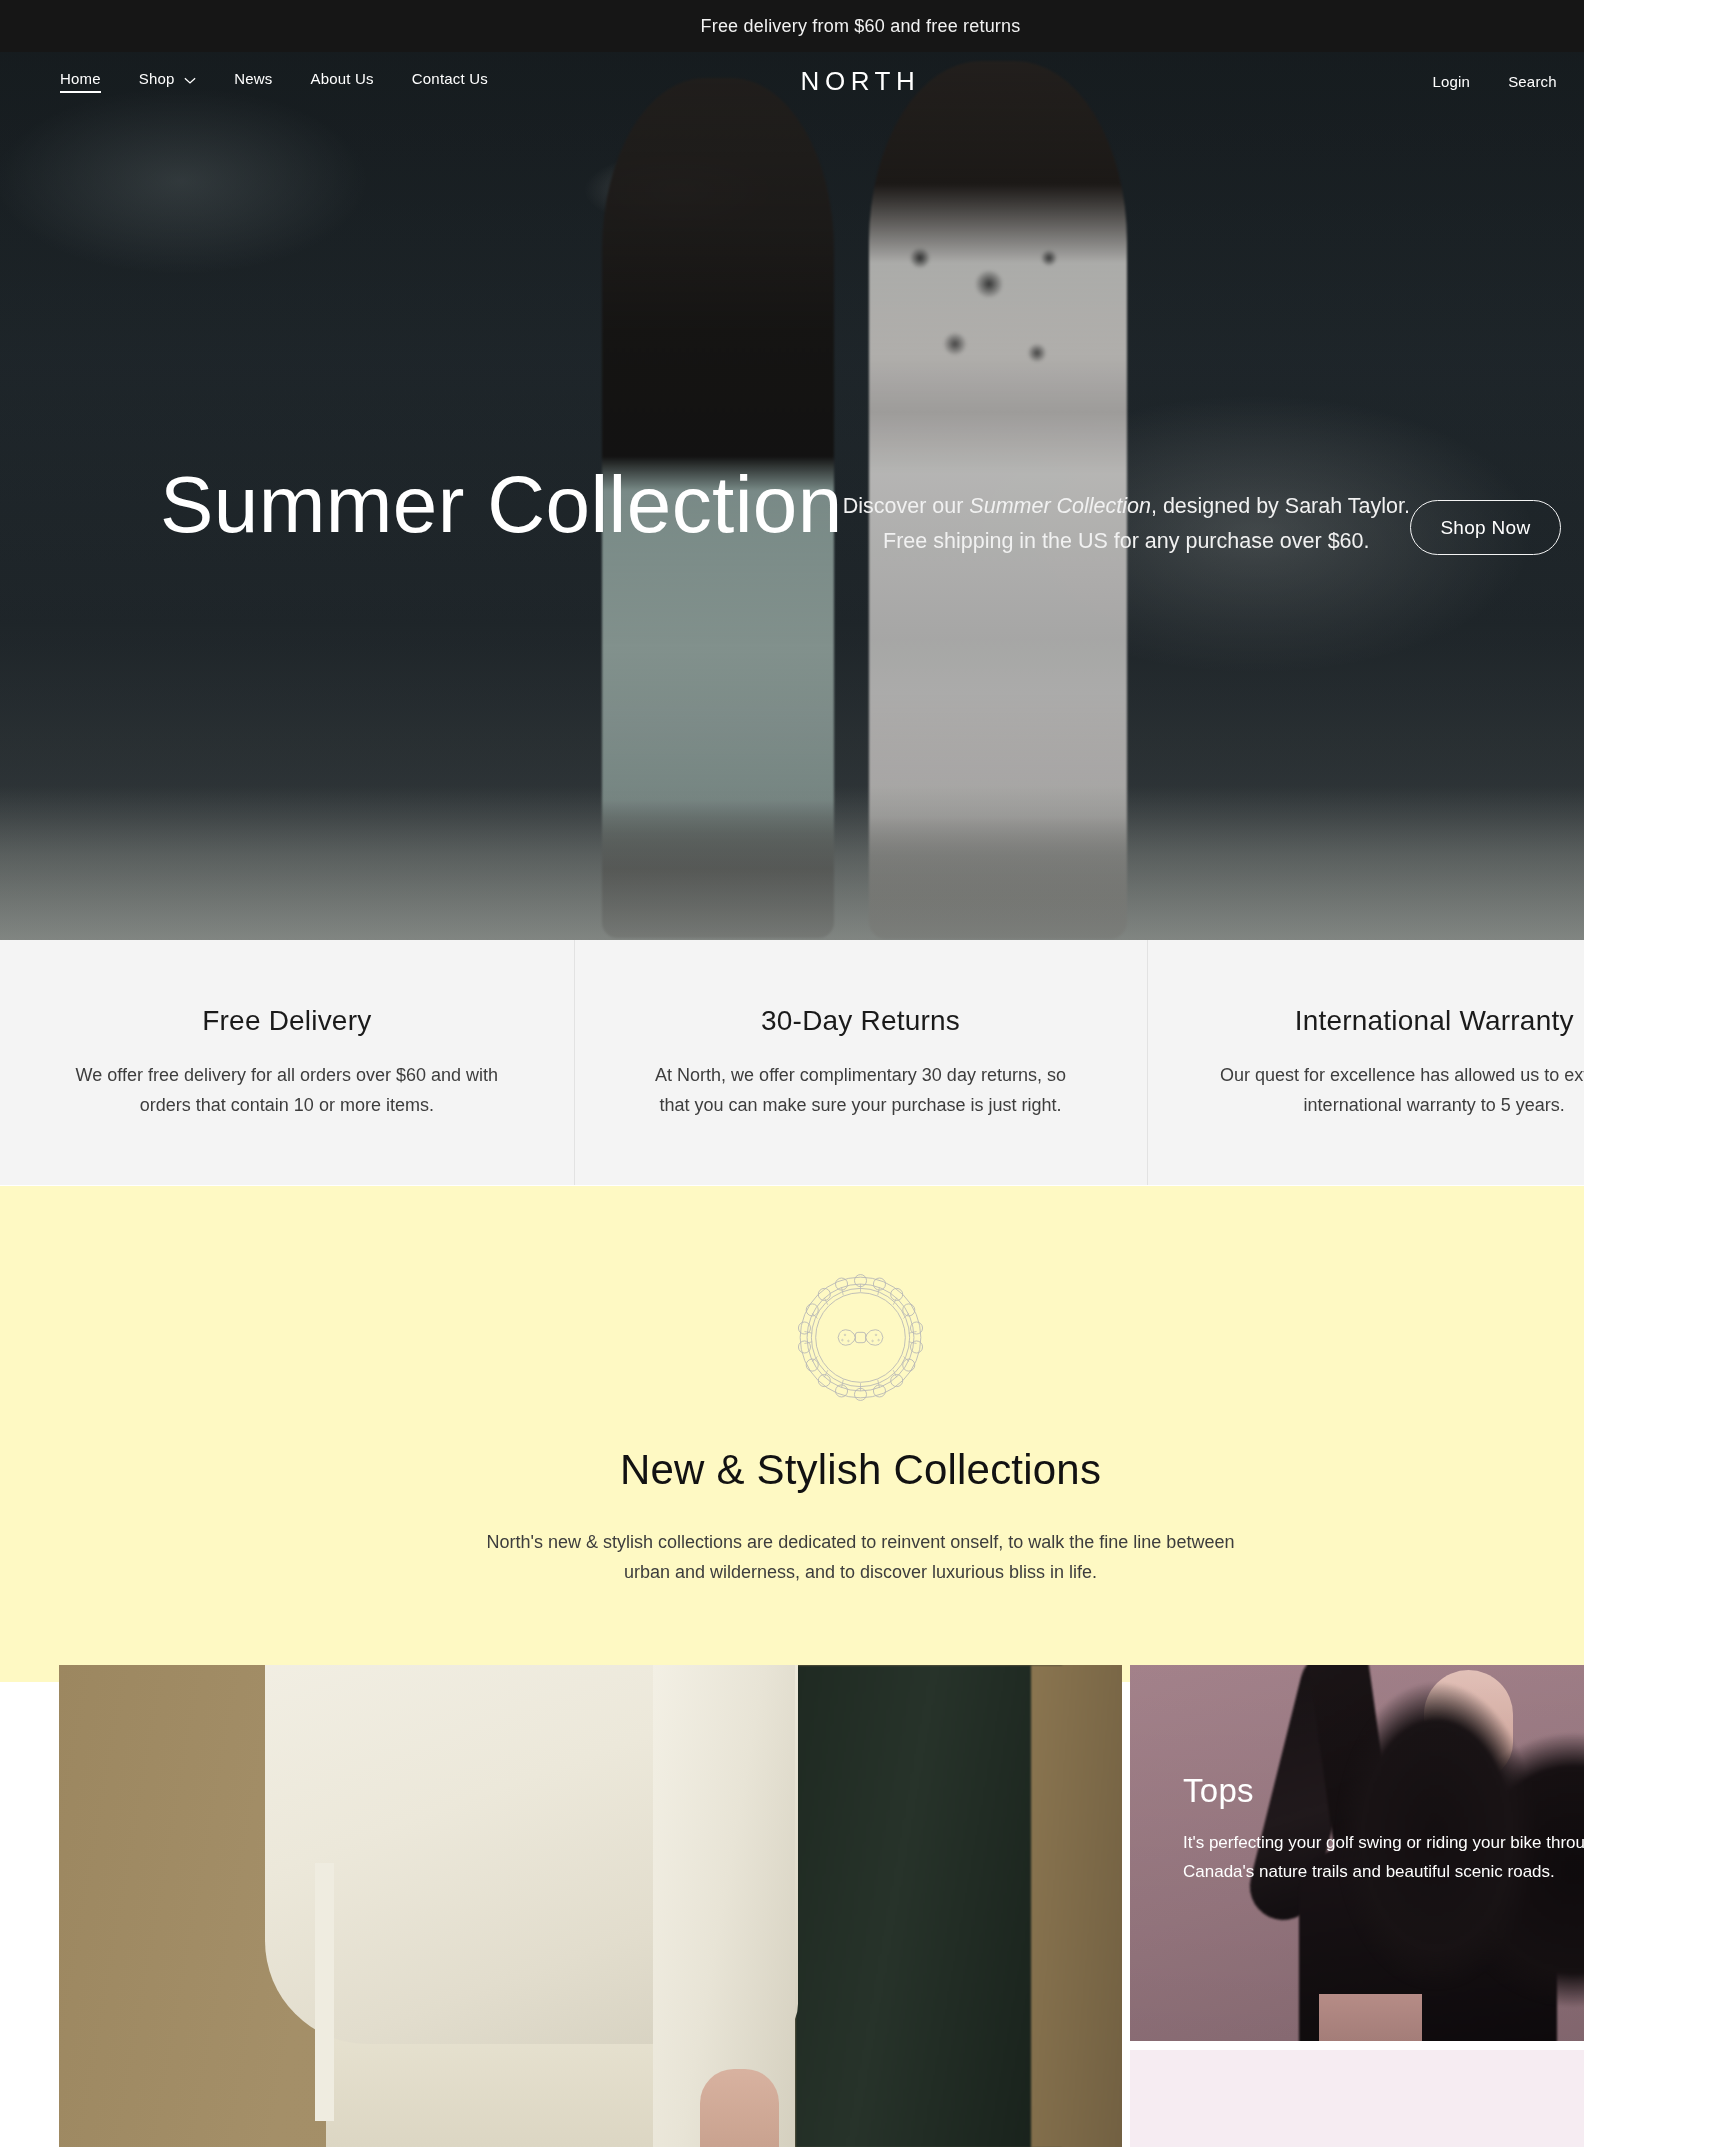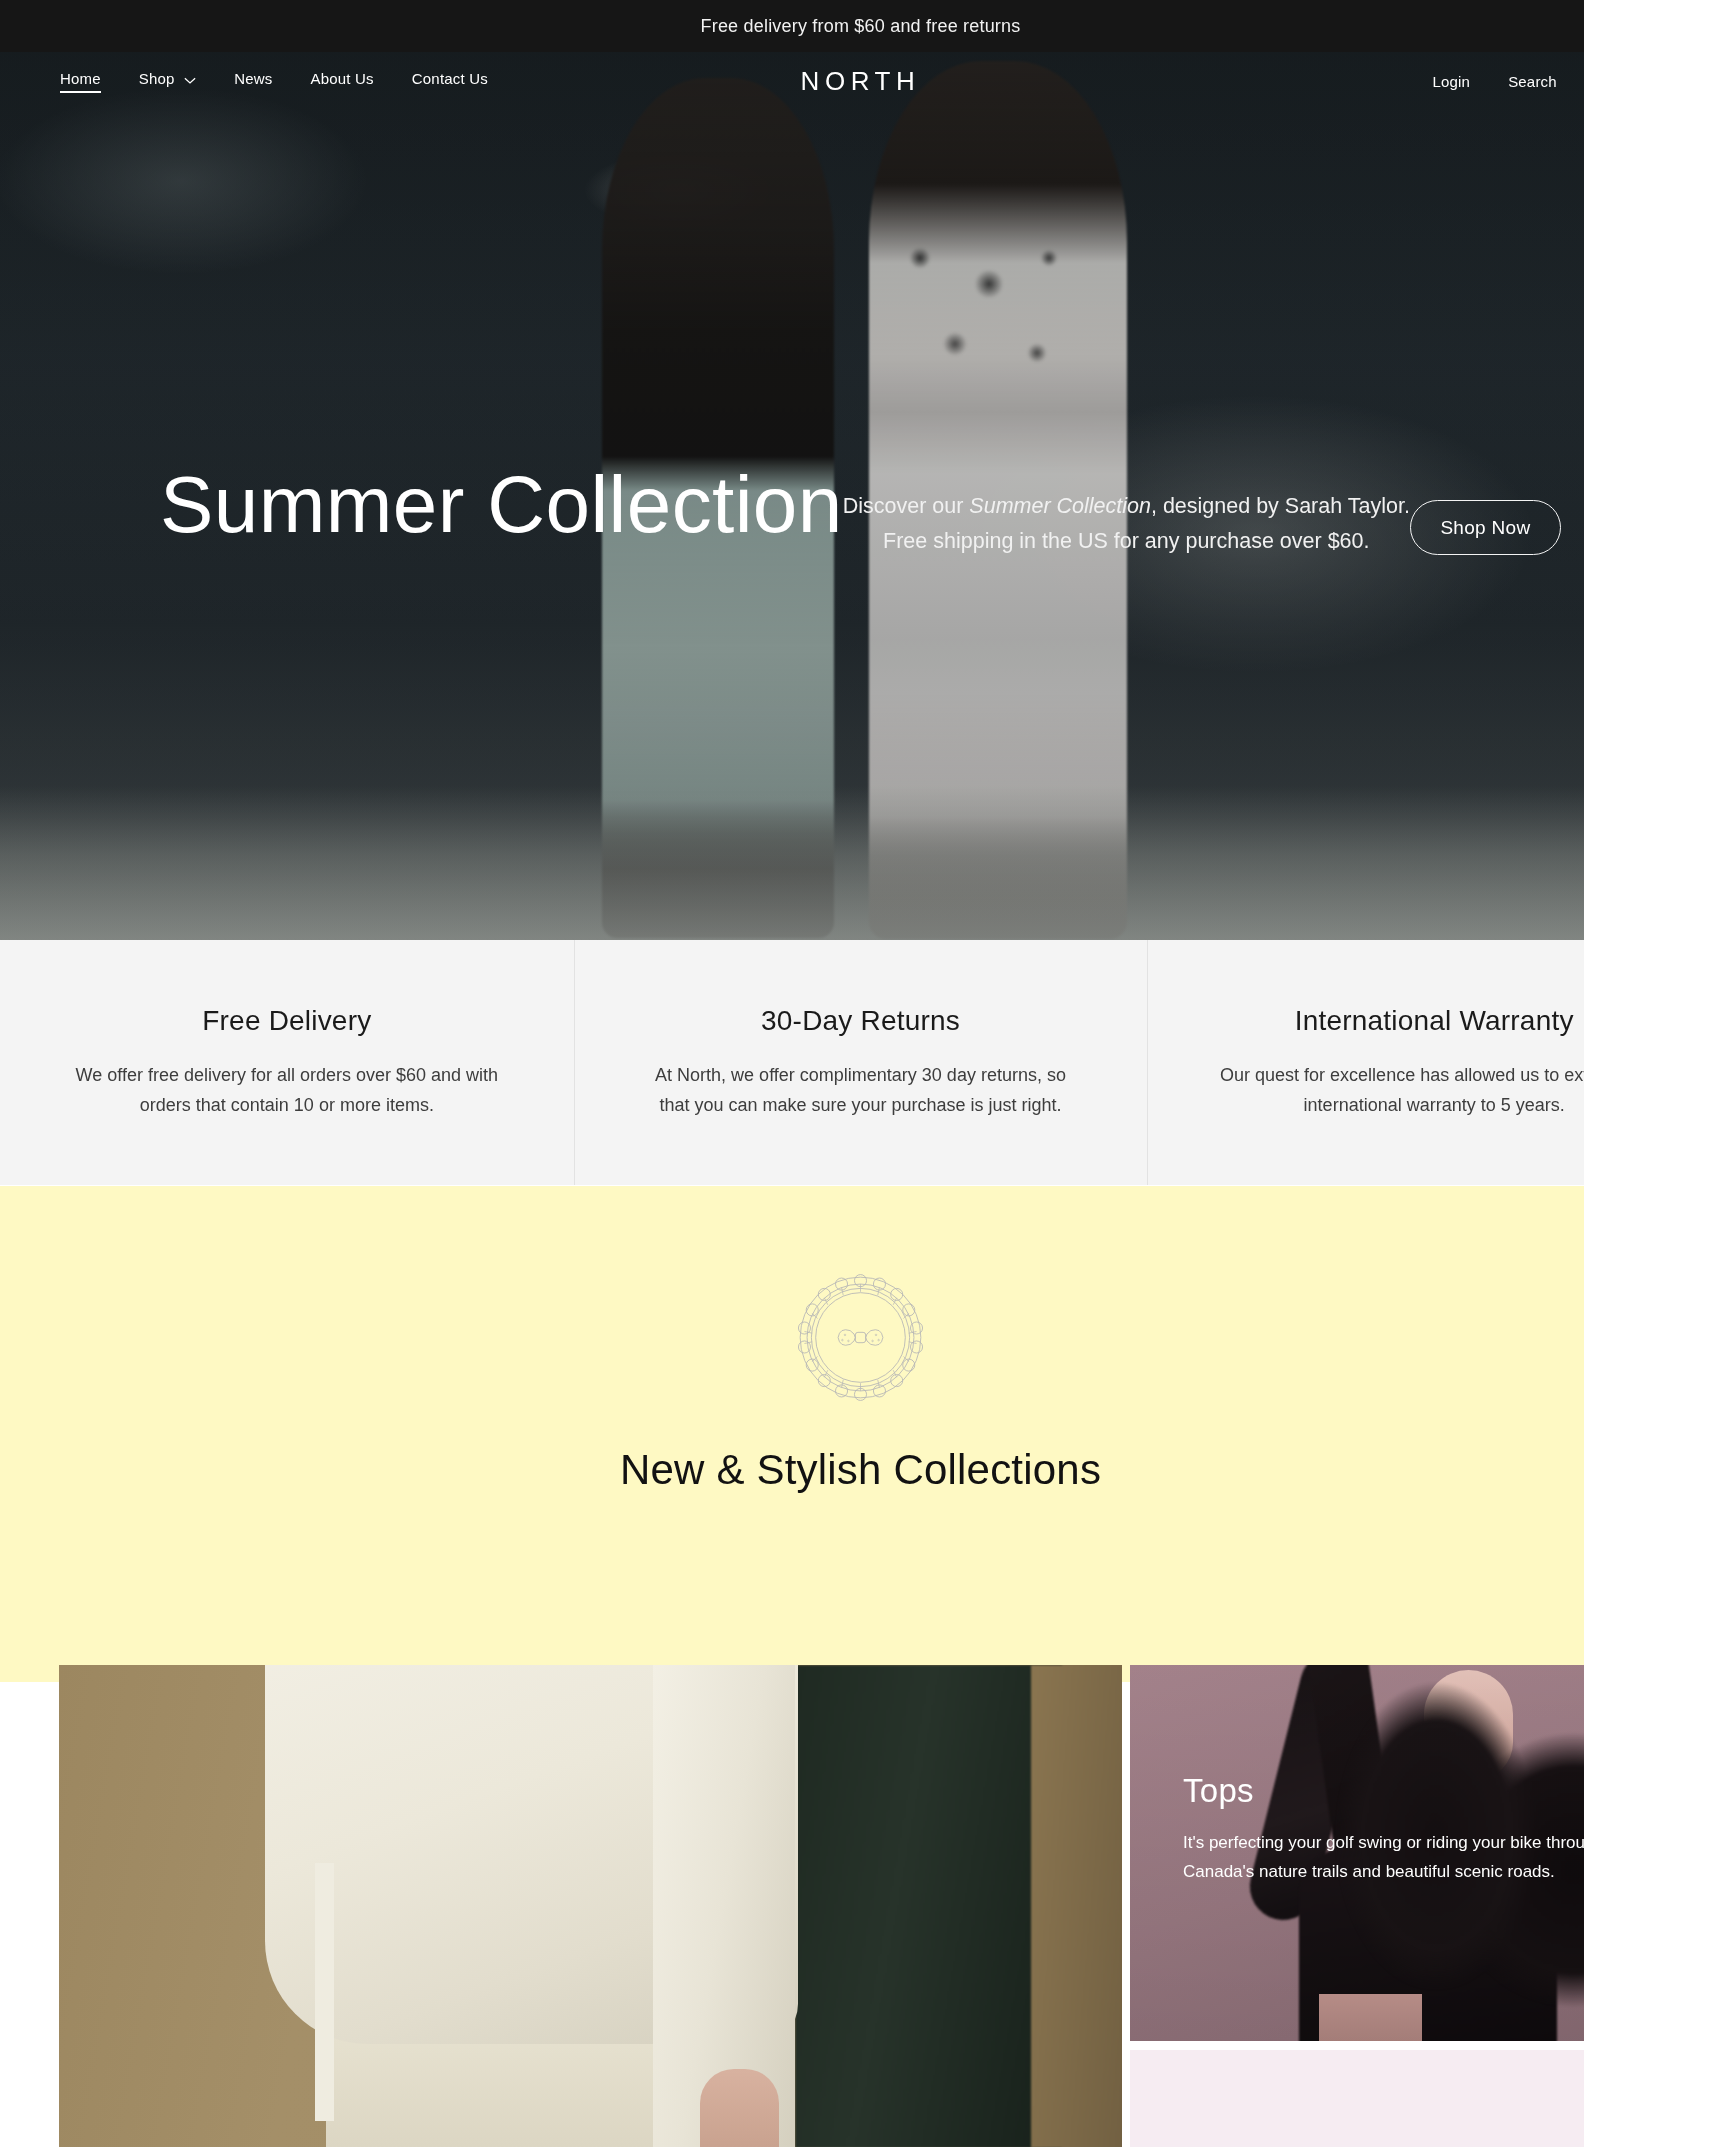--- a/index.html
+++ b/index.html
@@ -599,20 +599,21 @@
               <circle cx="62" cy="80" r="0.9"></circle>
             <circle cx="55" cy="79" r="0.9"></circle>
               <circle cx="94" cy="73" r="0.9"></circle>
             <circle cx="90" cy="80" r="0.9"></circle>
               <circle cx="97" cy="79" r="0.9"></circle>
           </g>
         </g>
       </svg>
     </span>
     <h2 class="intro-title">New &amp; Stylish Collections</h2>
+    <p class="intro-desc">North's new &amp; stylish collections are dedicated to reinvent onself, to walk the fine line between urban and wilderness, and to discover luxurious bliss in life.</p>
   </section>
 
   <section class="cards">
 
     <div class="card-large">
       <div class="cl-bg"></div>
       <div class="cl-dark"></div>
       <div class="cl-dark2"></div>
       <div class="cl-inner"></div>
       <div class="cl-pants"></div>

